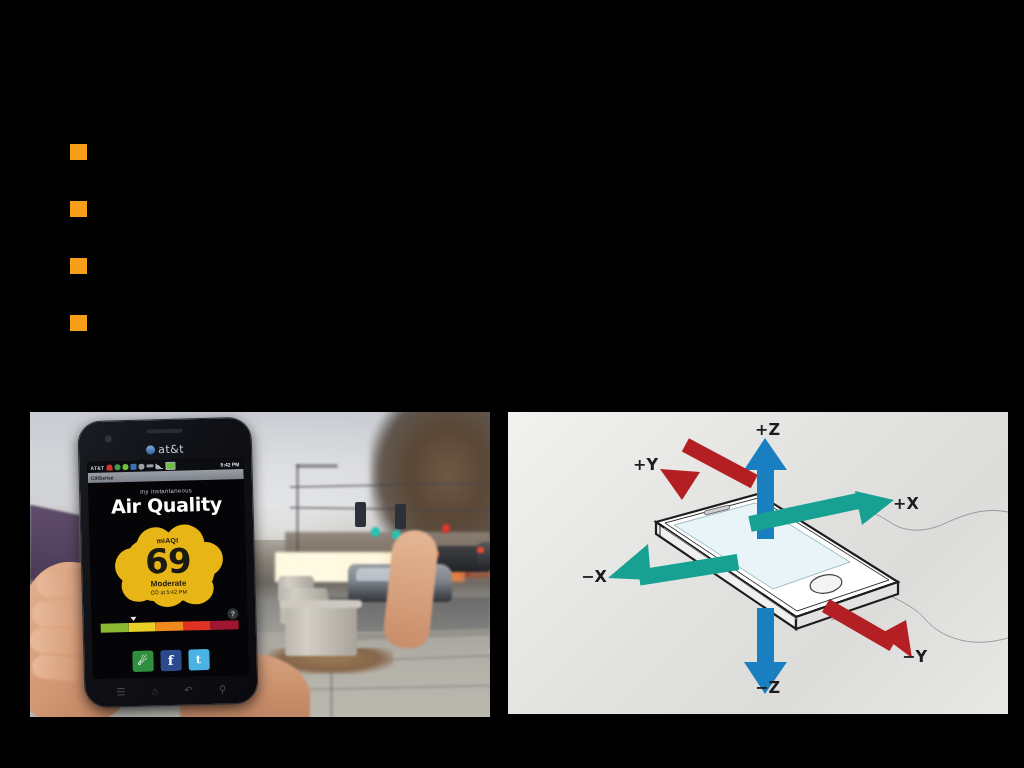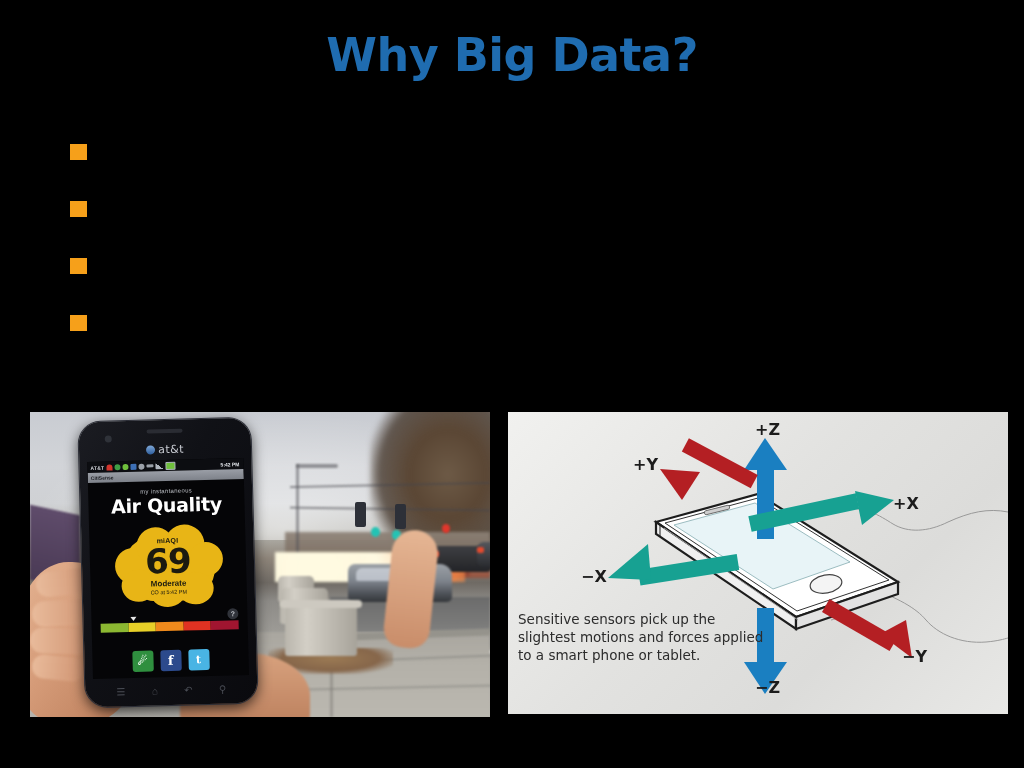--- a/index.html
+++ b/index.html
@@ -607,21 +607,20 @@
   .lbl-px { left: 385px; top: 82px; }
   .lbl-nx { left: 73px;  top: 155px; }
   .lbl-py { left: 125px; top: 43px; }
   .lbl-ny { left: 394px; top: 235px; }
 </style>
 </head>
 <body>
 
 <div class="slide">
 
-  <div class="slide-title">Why Big Data?</div>
 
   <div class="bullet-list">
     <div class="bullet-row">
       <span class="bullet-marker"></span>
       <span class="bullet-text"></span>
     </div>
     <div class="bullet-row">
       <span class="bullet-marker"></span>
       <span class="bullet-text"></span>
     </div>
@@ -817,16 +816,15 @@
       </g>
     </svg>
 
     <div class="axis-label lbl-pz">+Z</div>
     <div class="axis-label lbl-nz">−Z</div>
     <div class="axis-label lbl-px">+X</div>
     <div class="axis-label lbl-nx">−X</div>
     <div class="axis-label lbl-py">+Y</div>
     <div class="axis-label lbl-ny">−Y</div>
 
-    <div class="dia-caption">Sensitive sensors pick up the slightest motions and forces applied to a smart phone or tablet.</div>
   </div>
 
 </div>
 
 </body></html>

